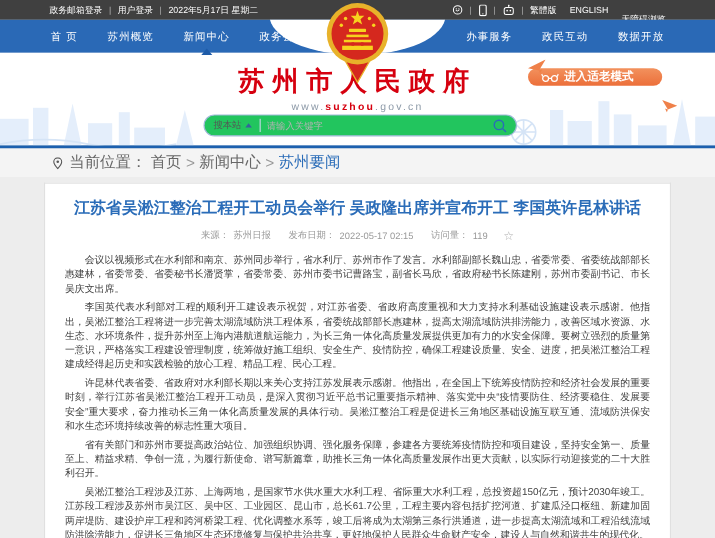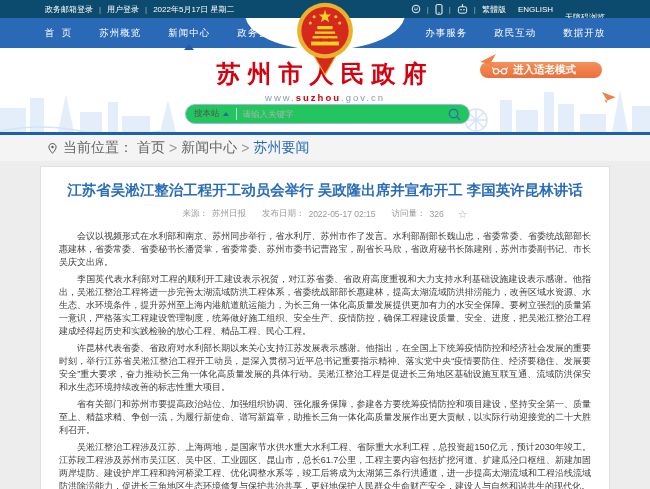--- a/index.html
+++ b/index.html
@@ -1,38 +1,38 @@
 <!DOCTYPE html>
 <html><head>
 <meta charset="utf-8">
 <style>
   html,body{margin:0;padding:0;}
   body{width:650px;height:489px;overflow:hidden;background:#ededed;
        font-family:"Liberation Sans","DejaVu Sans",sans-serif;}
   .page{position:relative;width:650px;height:489px;}
 
   
-  .topbar{height:18px;background:#0c4a6e;color:#fff;font-size:8px;
+  .topbar{height:18px;background:#404040;color:#fff;font-size:8px;
           display:flex;align-items:center;justify-content:space-between;
           padding:0 45px;box-sizing:border-box;}
   .topbar a{color:#fff;text-decoration:none;cursor:pointer;}
   .tb-left,.tb-right{display:flex;align-items:center;gap:6px;}
   .tb-sep{opacity:.55;}
   .tb-ico{display:inline-flex;align-items:center;}
   .tb-ico svg{display:block;}
 
   
   .nav{position:relative;height:30px;background:#2a69b6;}
   .notch-wrap{position:absolute;inset:0;overflow:hidden;}
   .notch{position:absolute;left:50%;top:-40px;transform:translateX(-50%);
          width:160px;height:72px;background:#fff;border-radius:50%;}
   .nav-inner{position:relative;z-index:2;height:100%;display:flex;
              align-items:center;justify-content:center;gap:27px;
              color:#fff;font-size:9.5px;}
-  .nav-item{position:relative;cursor:pointer;white-space:nowrap;letter-spacing:1px;font-family:Liberation Mono, monospace;}
+  .nav-item{position:relative;cursor:pointer;white-space:nowrap;letter-spacing:1px;}
   .emblem-spacer{width:92px;}
   .nav-item.active::after{content:'';position:absolute;left:50%;margin-left:-5px;
          bottom:-10px;border-left:5px solid transparent;border-right:5px solid transparent;
          border-bottom:6px solid #1e5ba8;}
 
   
   .emblem{position:absolute;left:50%;transform:translateX(-50%);top:2px;z-index:20;}
 
   
   .site-header{position:relative;height:84px;background:#fff;}
@@ -252,21 +252,21 @@
     <div class="card">
       <h2 class="art-title">江苏省吴淞江整治工程开工动员会举行 吴政隆出席并宣布开工 李国英许昆林讲话</h2>
       <div class="art-meta">
         <span>来源：</span>
         <span>苏州日报</span>
         <span class="meta-gap"></span>
         <span>发布日期：</span>
         <span>2022-05-17 02:15</span>
         <span class="meta-gap"></span>
         <span>访问量：</span>
-        <span>326</span>
+        <span>119</span>
         <span class="fav-star">☆</span>
       </div>
       <div class="art-body">
         <p>会议以视频形式在水利部和南京、苏州同步举行，省水利厅、苏州市作了发言。水利部副部长魏山忠，省委常委、省委统战部部长惠建林，省委常委、省委秘书长潘贤掌，省委常委、苏州市委书记曹路宝，副省长马欣，省政府秘书长陈建刚，苏州市委副书记、市长吴庆文出席。</p>
         <p>李国英代表水利部对工程的顺利开工建设表示祝贺，对江苏省委、省政府高度重视和大力支持水利基础设施建设表示感谢。他指出，吴淞江整治工程将进一步完善太湖流域防洪工程体系，省委统战部部长惠建林，提高太湖流域防洪排涝能力，改善区域水资源、水生态、水环境条件，提升苏州至上海内港航道航运能力，为长三角一体化高质量发展提供更加有力的水安全保障。要树立强烈的质量第一意识，严格落实工程建设管理制度，统筹做好施工组织、安全生产、疫情防控，确保工程建设质量、安全、进度，把吴淞江整治工程建成经得起历史和实践检验的放心工程、精品工程、民心工程。</p>
         <p>许昆林代表省委、省政府对水利部长期以来关心支持江苏发展表示感谢。他指出，在全国上下统筹疫情防控和经济社会发展的重要时刻，举行江苏省吴淞江整治工程开工动员，是深入贯彻习近平总书记重要指示精神、落实党中央“疫情要防住、经济要稳住、发展要安全”重大要求，奋力推动长三角一体化高质量发展的具体行动。吴淞江整治工程是促进长三角地区基础设施互联互通、流域防洪保安和水生态环境持续改善的标志性重大项目。</p>
         <p>省有关部门和苏州市要提高政治站位、加强组织协调、强化服务保障，参建各方要统筹疫情防控和项目建设，坚持安全第一、质量至上、精益求精、争创一流，为履行新使命、谱写新篇章，助推长三角一体化高质量发展作出更大贡献，以实际行动迎接党的二十大胜利召开。</p>
         <p>吴淞江整治工程涉及江苏、上海两地，是国家节水供水重大水利工程、省际重大水利工程，总投资超150亿元，预计2030年竣工。江苏段工程涉及苏州市吴江区、吴中区、工业园区、昆山市，总长61.7公里，工程主要内容包括扩挖河道、扩建瓜泾口枢纽、新建加固两岸堤防、建设护岸工程和跨河桥梁工程、优化调整水系等，竣工后将成为太湖第三条行洪通道，进一步提高太湖流域和工程沿线流域防洪除涝能力，促进长三角地区生态环境修复与保护共治共享，更好地保护人民群众生命财产安全，建设人与自然和谐共生的现代化。</p>
 
       </div>

